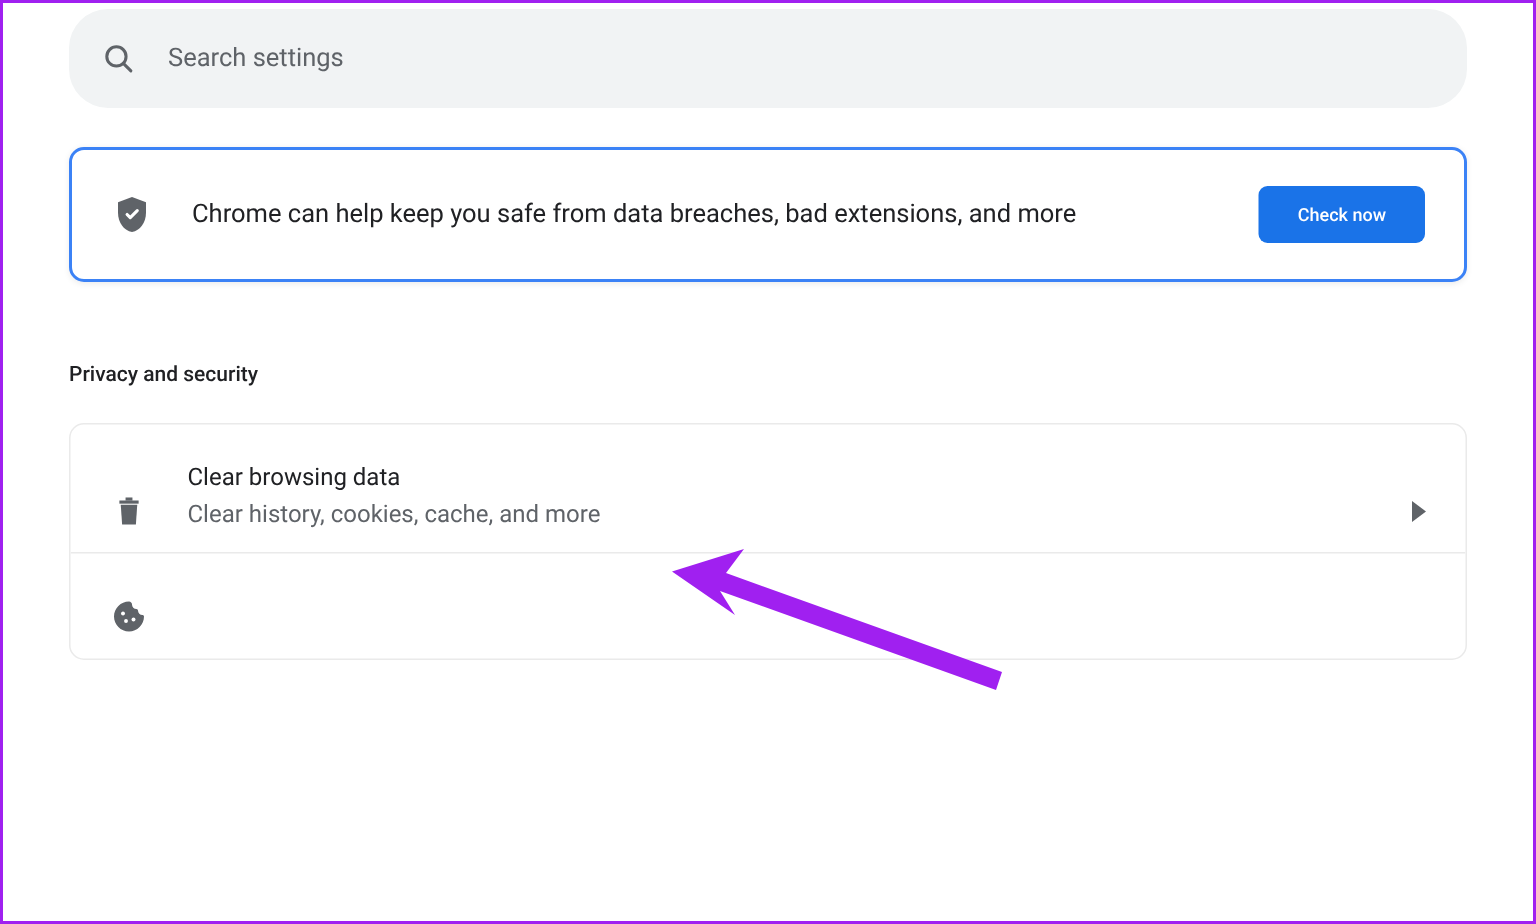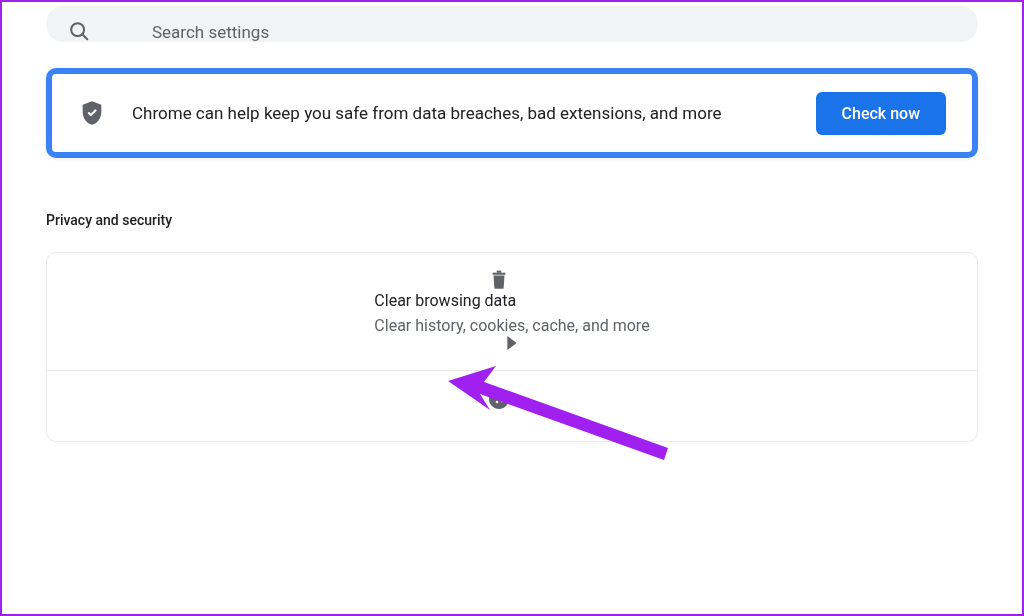--- a/index.html
+++ b/index.html
@@ -14,27 +14,26 @@
       background: #fff;
       border: 2px solid #a020f0;
       overflow: hidden;
       position: relative;
     }
     .container {
       padding: 4px 44px 0 44px;
     }
     .search-bar {
       display: flex;
-      align-items: flex-end;
+      align-items: center;
       background: #f1f3f4;
       border-radius: 26px;
-      height: 36px;
+      height: 66px;
       padding: 0 22px;
       margin-top: 0;
-      gap: 40px;
     }
     .search-icon {
       color: #5f6368;
       margin-right: 22px;
       display: flex;
       align-items: center;
     }
     .search-input {
       border: none;
       background: transparent;
@@ -50,21 +49,21 @@
       font-size: 17px;
       color: #202124;
       margin-top: 54px;
       margin-bottom: 0;
       font-weight: 500;
     }
     .safety-card {
       display: flex;
       align-items: center;
       background: #fff;
-      border: 6px solid #3b82f6;
+      border: 2px solid #3b82f6;
       border-radius: 10px;
       box-shadow: 0 1px 4px rgba(0,0,0,0.08);
       margin-top: 26px;
       padding: 22px 26px 22px 26px;
       height: 90px;
     }
     .safety-icon {
       color: #5f6368;
       margin-right: 26px;
       display: flex;
@@ -73,45 +72,44 @@
     .safety-text {
       font-size: 17px;
       color: #202124;
       flex: 1;
     }
     .check-now-btn {
       background: #1a73e8;
       color: #fff;
       border: none;
       border-radius: 6px;
-      font-size: 16px;
+      font-size: 12px;
       font-weight: 500;
       padding: 12px 26px;
       cursor: pointer;
     }
     .section-title-2 {
       font-size: 14px;
       color: #202124;
       margin-top: 54px;
       font-weight: 500;
     }
     .settings-list {
       margin-top: 24px;
       border: 1px solid #eaeaea;
       border-radius: 10px;
       overflow: hidden;
     }
     .settings-row {
       display: flex;
-      align-items: center;
+      align-items: flex-end;
       padding: 16px 26px;
       border-bottom: 1px solid #eaeaea;
       cursor: pointer;
       min-height: 86px;
-      flex-direction: column;
     }
     .settings-row:last-child {
       border-bottom: none;
     }
     .row-icon {
       color: #5f6368;
       width: 26px;
       margin-right: 26px;
       display: flex;
       align-items: center;

